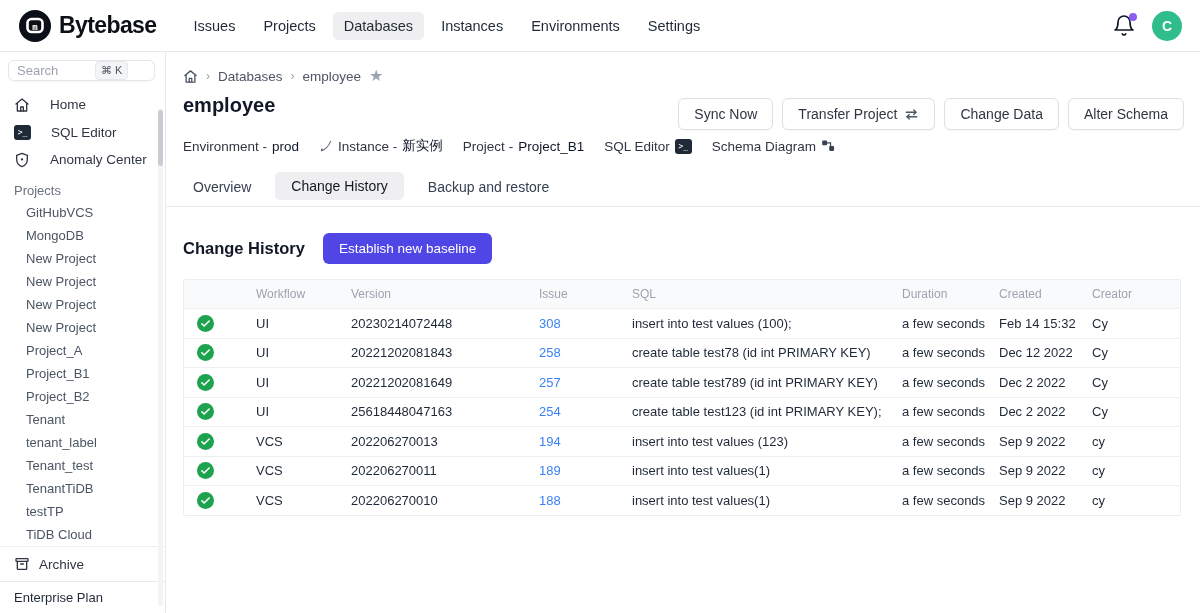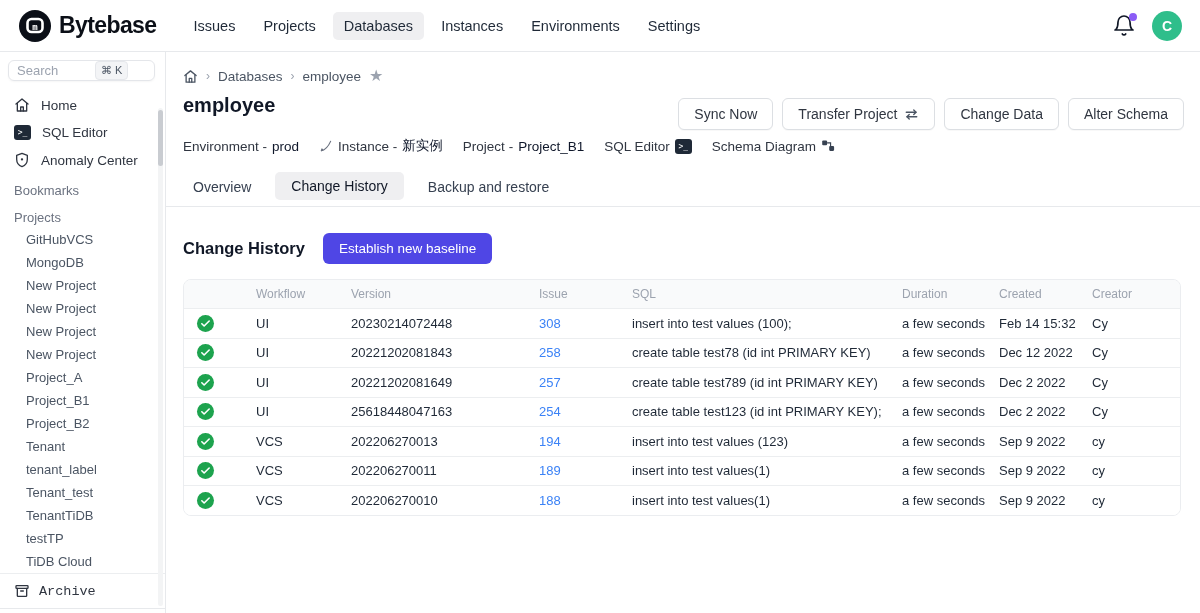--- a/index.html
+++ b/index.html
@@ -27,29 +27,29 @@
   
   .sidebar { width:166px; min-width:166px; border-right:1px solid #e7e9ec; position:relative;
     display:flex; flex-direction:column; padding-top:8px; }
   .searchbox { margin:0 10px 10px 8px; height:27px; border:1px solid #e4e6ea; border-radius:6px;
     display:flex; align-items:center; padding:0 5px 0 8px; box-shadow:0 1px 2px rgba(0,0,0,.04); }
   .searchbox input { border:none; outline:none; width:78px; font-size:13px;
     font-family:"Liberation Sans",sans-serif; color:#374151; background:transparent; }
   .searchbox input::placeholder { color:#9ca3af; }
   .kbd { font-size:11px; color:#4b5563; background:#f3f4f6; border:1px solid #e5e7eb;
     border-radius:4px; padding:2px 5px; white-space:nowrap; }
-  .side-menu-item { display:flex; align-items:center; gap:11px; padding:6px 14px; font-size:13.5px;
+  .side-menu-item { display:flex; gap:20px; padding:6px 14px; font-size:13.5px;
     color:#303641; cursor:pointer; }
   .side-section-label { padding:9px 14px 3px 14px; font-size:13px; color:#6b7280; }
   .proj-list { }
   .proj-item { padding:4px 14px 4px 26px; font-size:13px; color:#4b5563; cursor:pointer;
     white-space:nowrap; }
   .side-bottom { margin-top:auto; }
   .archive-row { border-top:1px solid #eceef0; padding:9px 14px; display:flex; align-items:center;
-    gap:9px; font-size:13.5px; color:#303641; cursor:pointer;font-family:Liberation Mono, monospace; }
+    gap:9px; font-size:13.5px; color:#303641; cursor:pointer; }
   .plan-row { border-top:1px solid #e7e9ec; padding:8px 14px 10px 14px; font-size:13px;
     font-weight:500; color:#1f2937; }
   .side-scroll-track { position:absolute; right:2px; top:56px; width:5px; height:498px;
     background:#f3f4f5; border-radius:3px; }
   .side-scroll-thumb { position:absolute; right:2px; top:58px; width:5px; height:56px;
     background:#c9ccd1; border-radius:3px; }
 
   
   .main { flex:1; padding:0; overflow:hidden; }
   .crumb-row { display:flex; align-items:center; gap:8px; padding:16px 16px 0 17px;
@@ -77,21 +77,21 @@
     color:#111827; }
   
   .section-row { display:flex; align-items:center; gap:18px; padding:26px 16px 0 17px; }
   .section-title { font-size:16.5px; font-weight:700; color:#111827; }
   .baseline-btn { background:#4f46e5; color:#fff; border:none; border-radius:6px;
     padding:8px 16px; font-size:13.5px; font-weight:500; cursor:pointer;
     font-family:"Liberation Sans",sans-serif; }
 
   
   .history-table { margin:15px 16px 0 17px; width:998px; border:1px solid #ebedf0;
-    border-radius:8px; overflow:hidden; font-size:13px; }
+    border-radius:2px; overflow:hidden; font-size:13px; }
   .t-row { display:grid; grid-template-columns:72px 95px 188px 93px 270px 97px 93px 1fr;
     align-items:center; height:29.5px; border-top:1px solid #eceef0; background:#fff; }
   .t-row.t-head { background:#f9fafb; border-top:none; height:28px; color:#9ca3af; font-size:12px; }
   .t-cell { padding-right:8px; overflow:hidden; white-space:nowrap; text-overflow:ellipsis; }
   .c-status { padding-left:13px; display:flex; align-items:center; }
   .c-med { font-weight:500; color:#1f2937; }
   .c-issue a { color:#3b82f6; text-decoration:none; cursor:pointer; }
   .check-dot { width:17px; height:17px; border-radius:50%; background:#1da34e;
     display:flex; align-items:center; justify-content:center; }
   svg.ico { display:block; }
@@ -155,21 +155,20 @@
     <div class="side-menu-item">
       <span>
         <svg class="ico" width="16" height="16" viewBox="0 0 24 24" fill="none" stroke="#303641" stroke-width="2" stroke-linecap="round" stroke-linejoin="round">
           <path d="M12 2 4 5v6c0 5.2 3.4 9.4 8 11 4.6-1.6 8-5.8 8-11V5z"></path>
           <circle cx="12" cy="11" r="0.8" fill="#303641"></circle>
         </svg>
       </span>
       <span>Anomaly Center</span>
     </div>
 
-    <div class="side-section-label">Bookmarks</div>
     <div class="side-section-label">Projects</div>
 
     <div class="proj-list">
       <div class="proj-item">GitHubVCS</div>
       <div class="proj-item">MongoDB</div>
       <div class="proj-item">New Project</div>
       <div class="proj-item">New Project</div>
       <div class="proj-item">New Project</div>
       <div class="proj-item">New Project</div>
       <div class="proj-item">Project_A</div>

